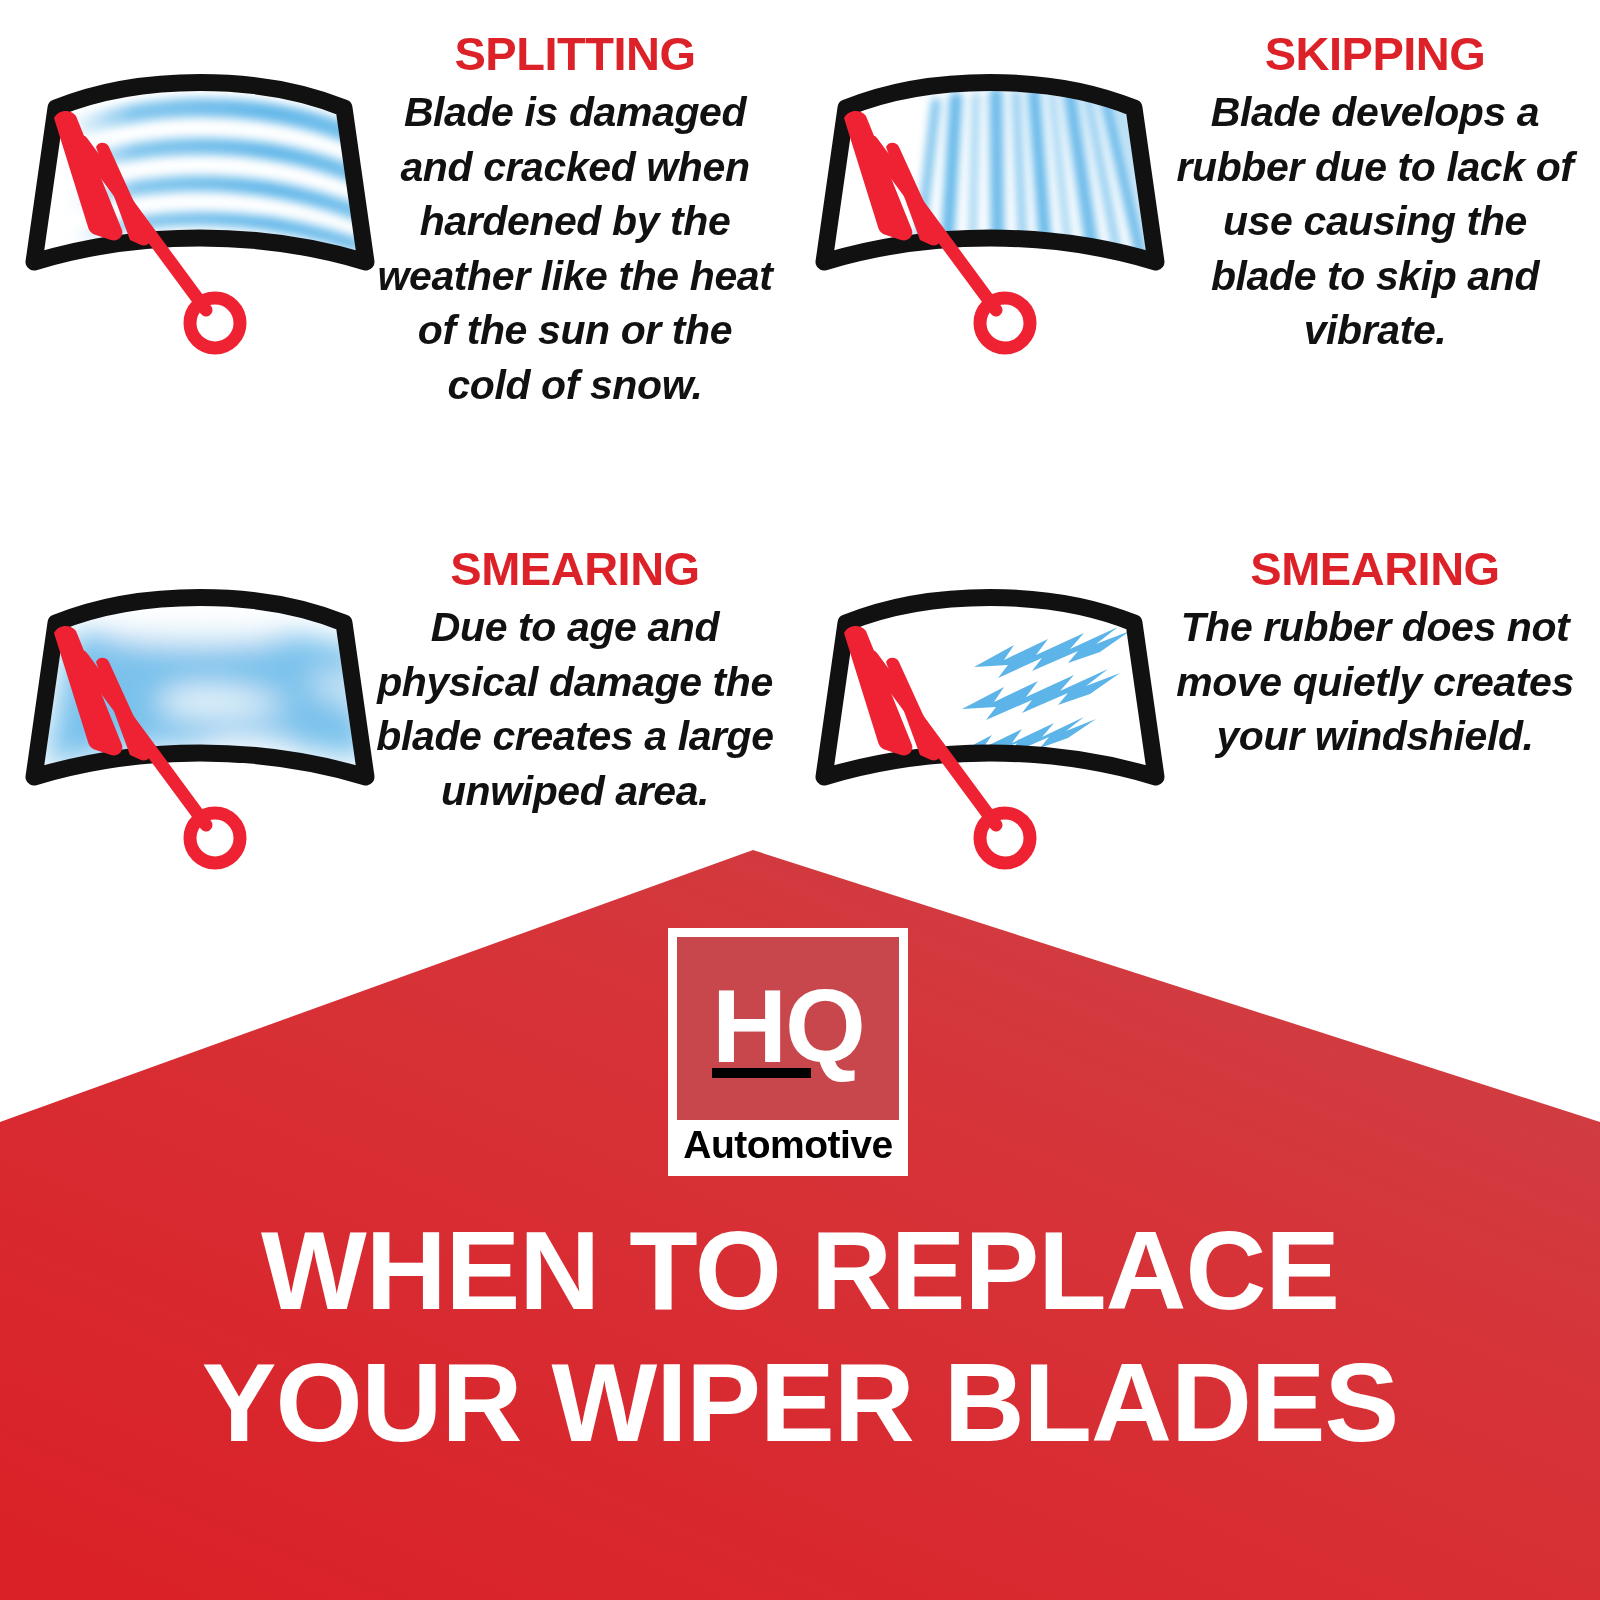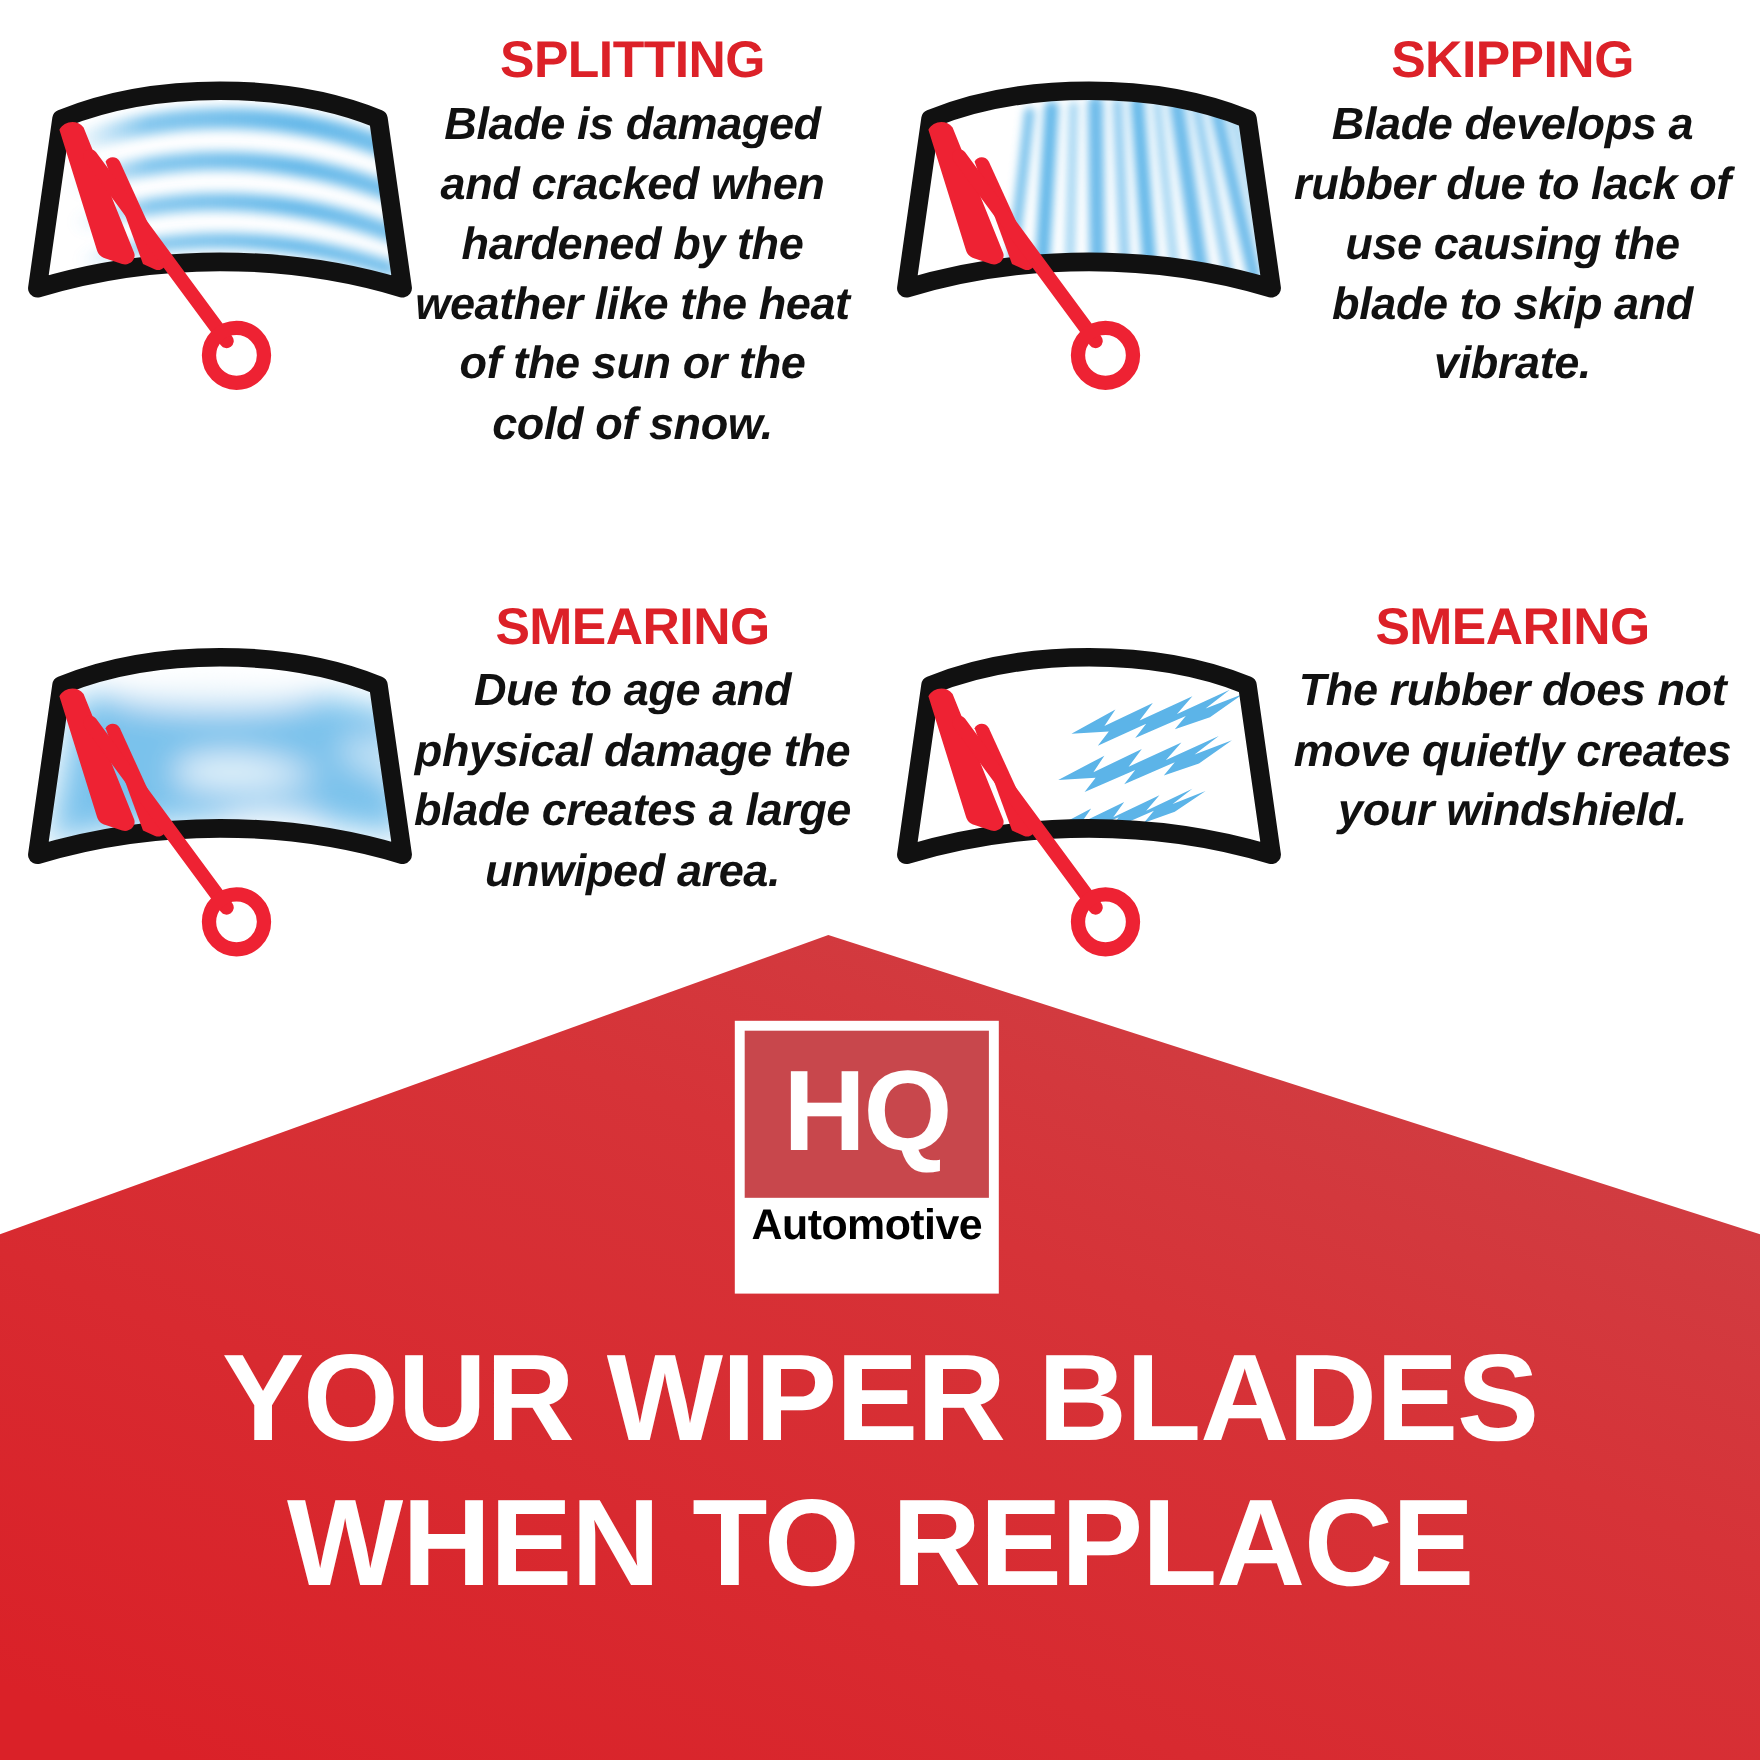--- a/index.html
+++ b/index.html
@@ -50,24 +50,25 @@
   #chevron svg{display:block;width:1600px;height:780px;}
 
   
   #logo{
     position:absolute;left:668px;top:928px;width:240px;height:248px;
     background:#ffffff;
     box-sizing:border-box;
     padding:9px 9px 0 9px;
   }
   #logo-mark{
-    width:222px;height:152px;
+    width:222px;height:183px;
     background:#C8474C;
     display:flex;align-items:center;justify-content:center;
     box-sizing:border-box;
+    text-decoration:underline;
   }
   #logo-hq{
     color:#ffffff;font-weight:bold;font-size:104px;line-height:1;
     letter-spacing:-2px;margin:0;padding:0 0 6px 0;
   }
   #logo-word{
     width:222px;height:48px;background:#ffffff;
     display:flex;align-items:center;justify-content:center;
   }
   #logo-word span{
@@ -246,17 +247,17 @@
   <div id="logo">
     <div id="logo-mark">
       <span id="logo-hq">HQ</span>
     </div>
     <div id="logo-word">
       <span>Automotive</span>
     </div>
   </div>
 
   <div id="main-title">
+    <span class="ln">WHEN TO REPLACE</span>
     <span class="ln">YOUR WIPER BLADES</span>
-    <span class="ln">WHEN TO REPLACE</span>
   </div>
 
 </div>
 
 </body></html>

